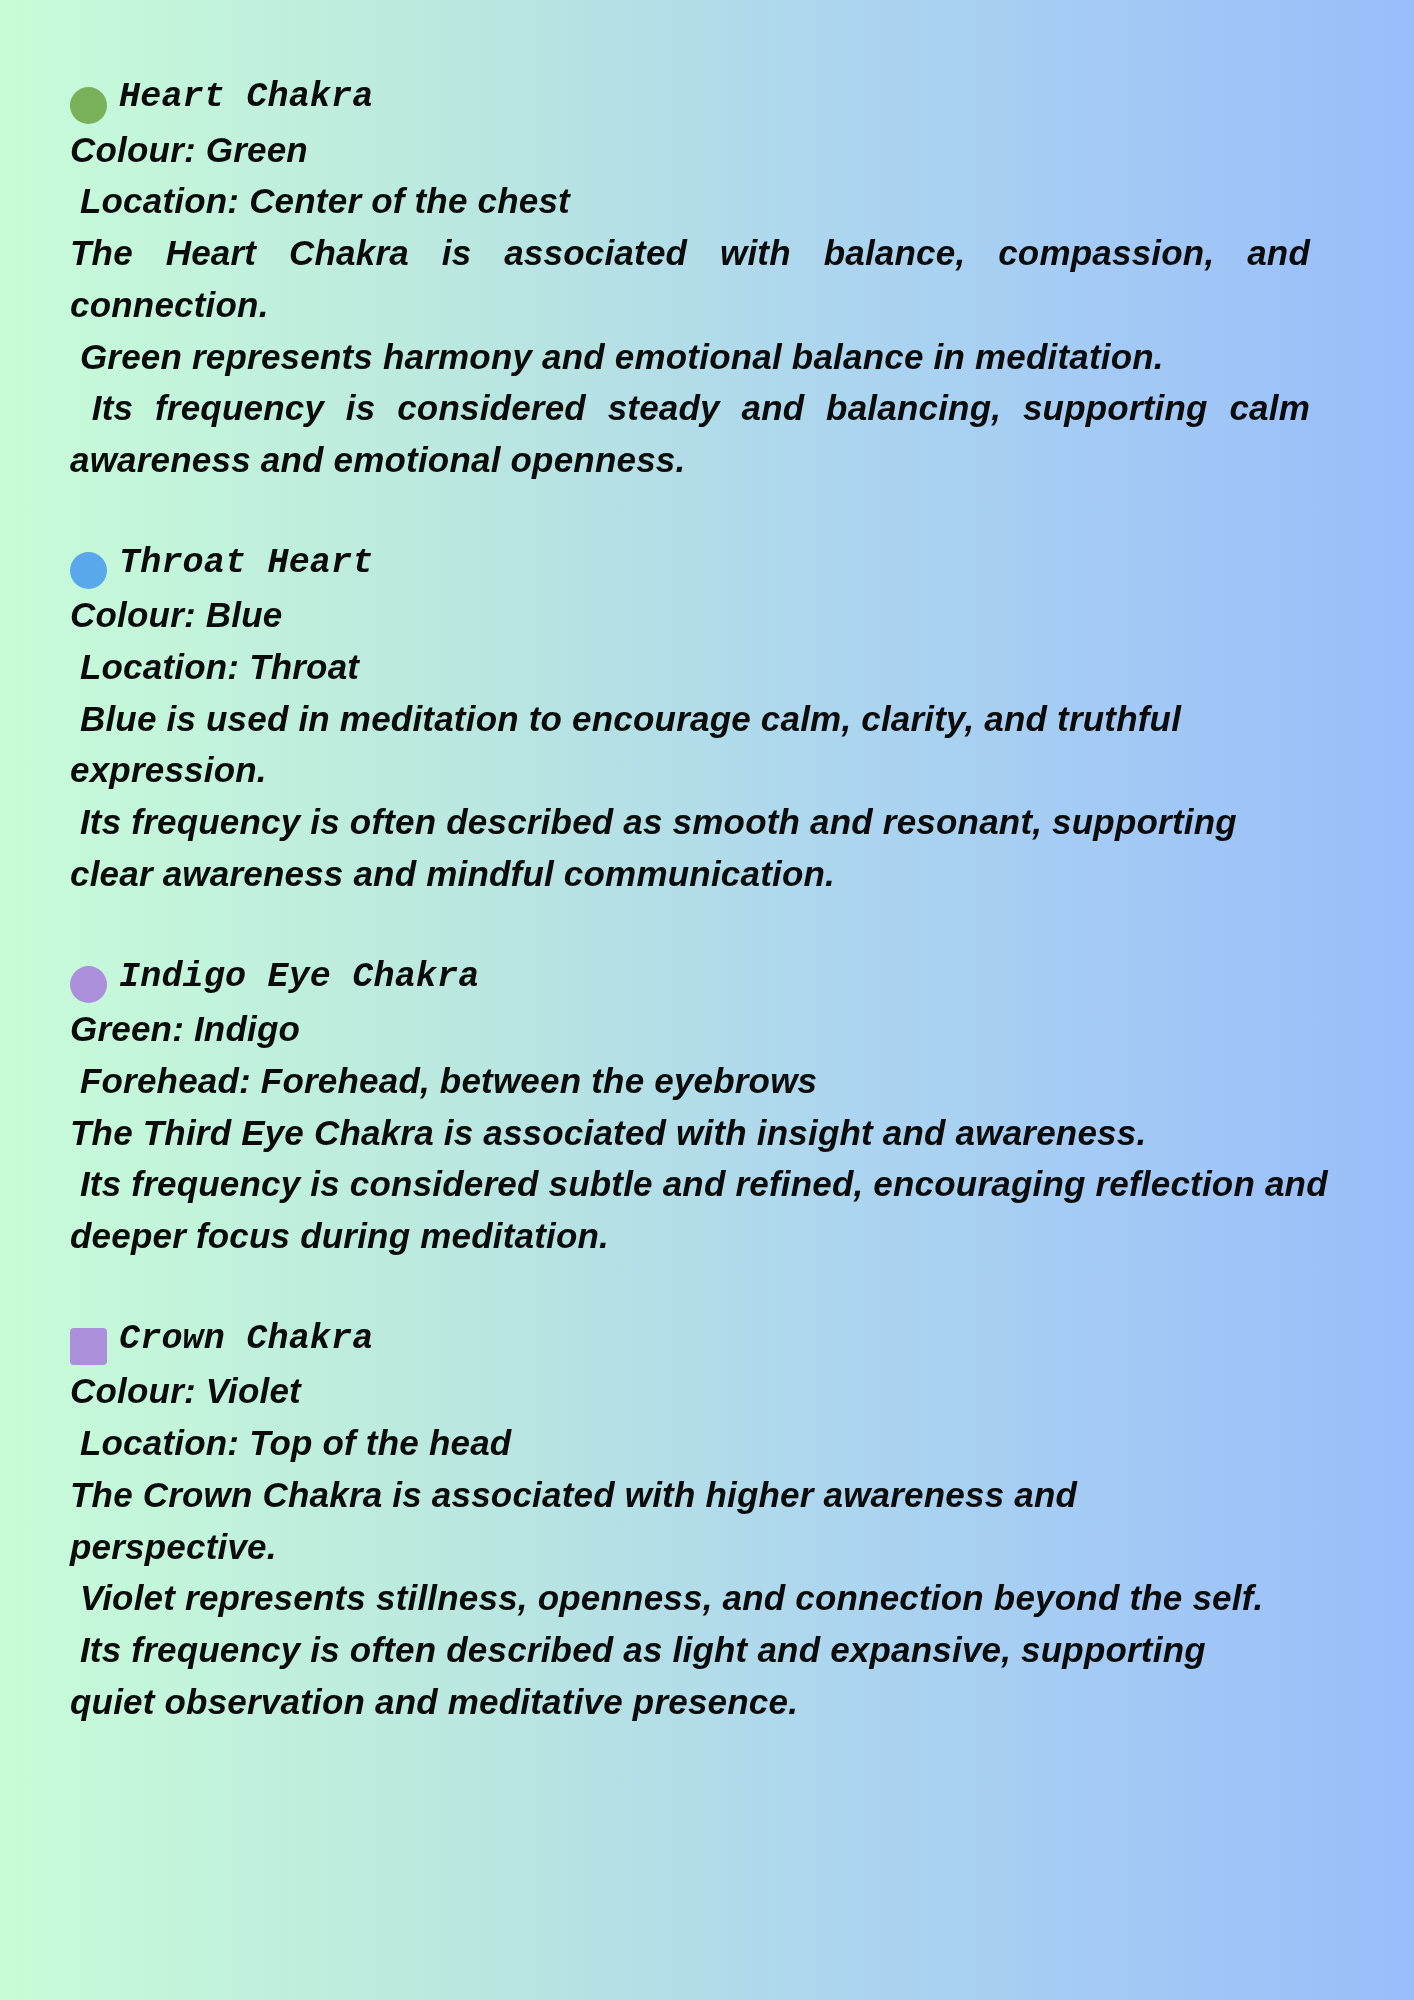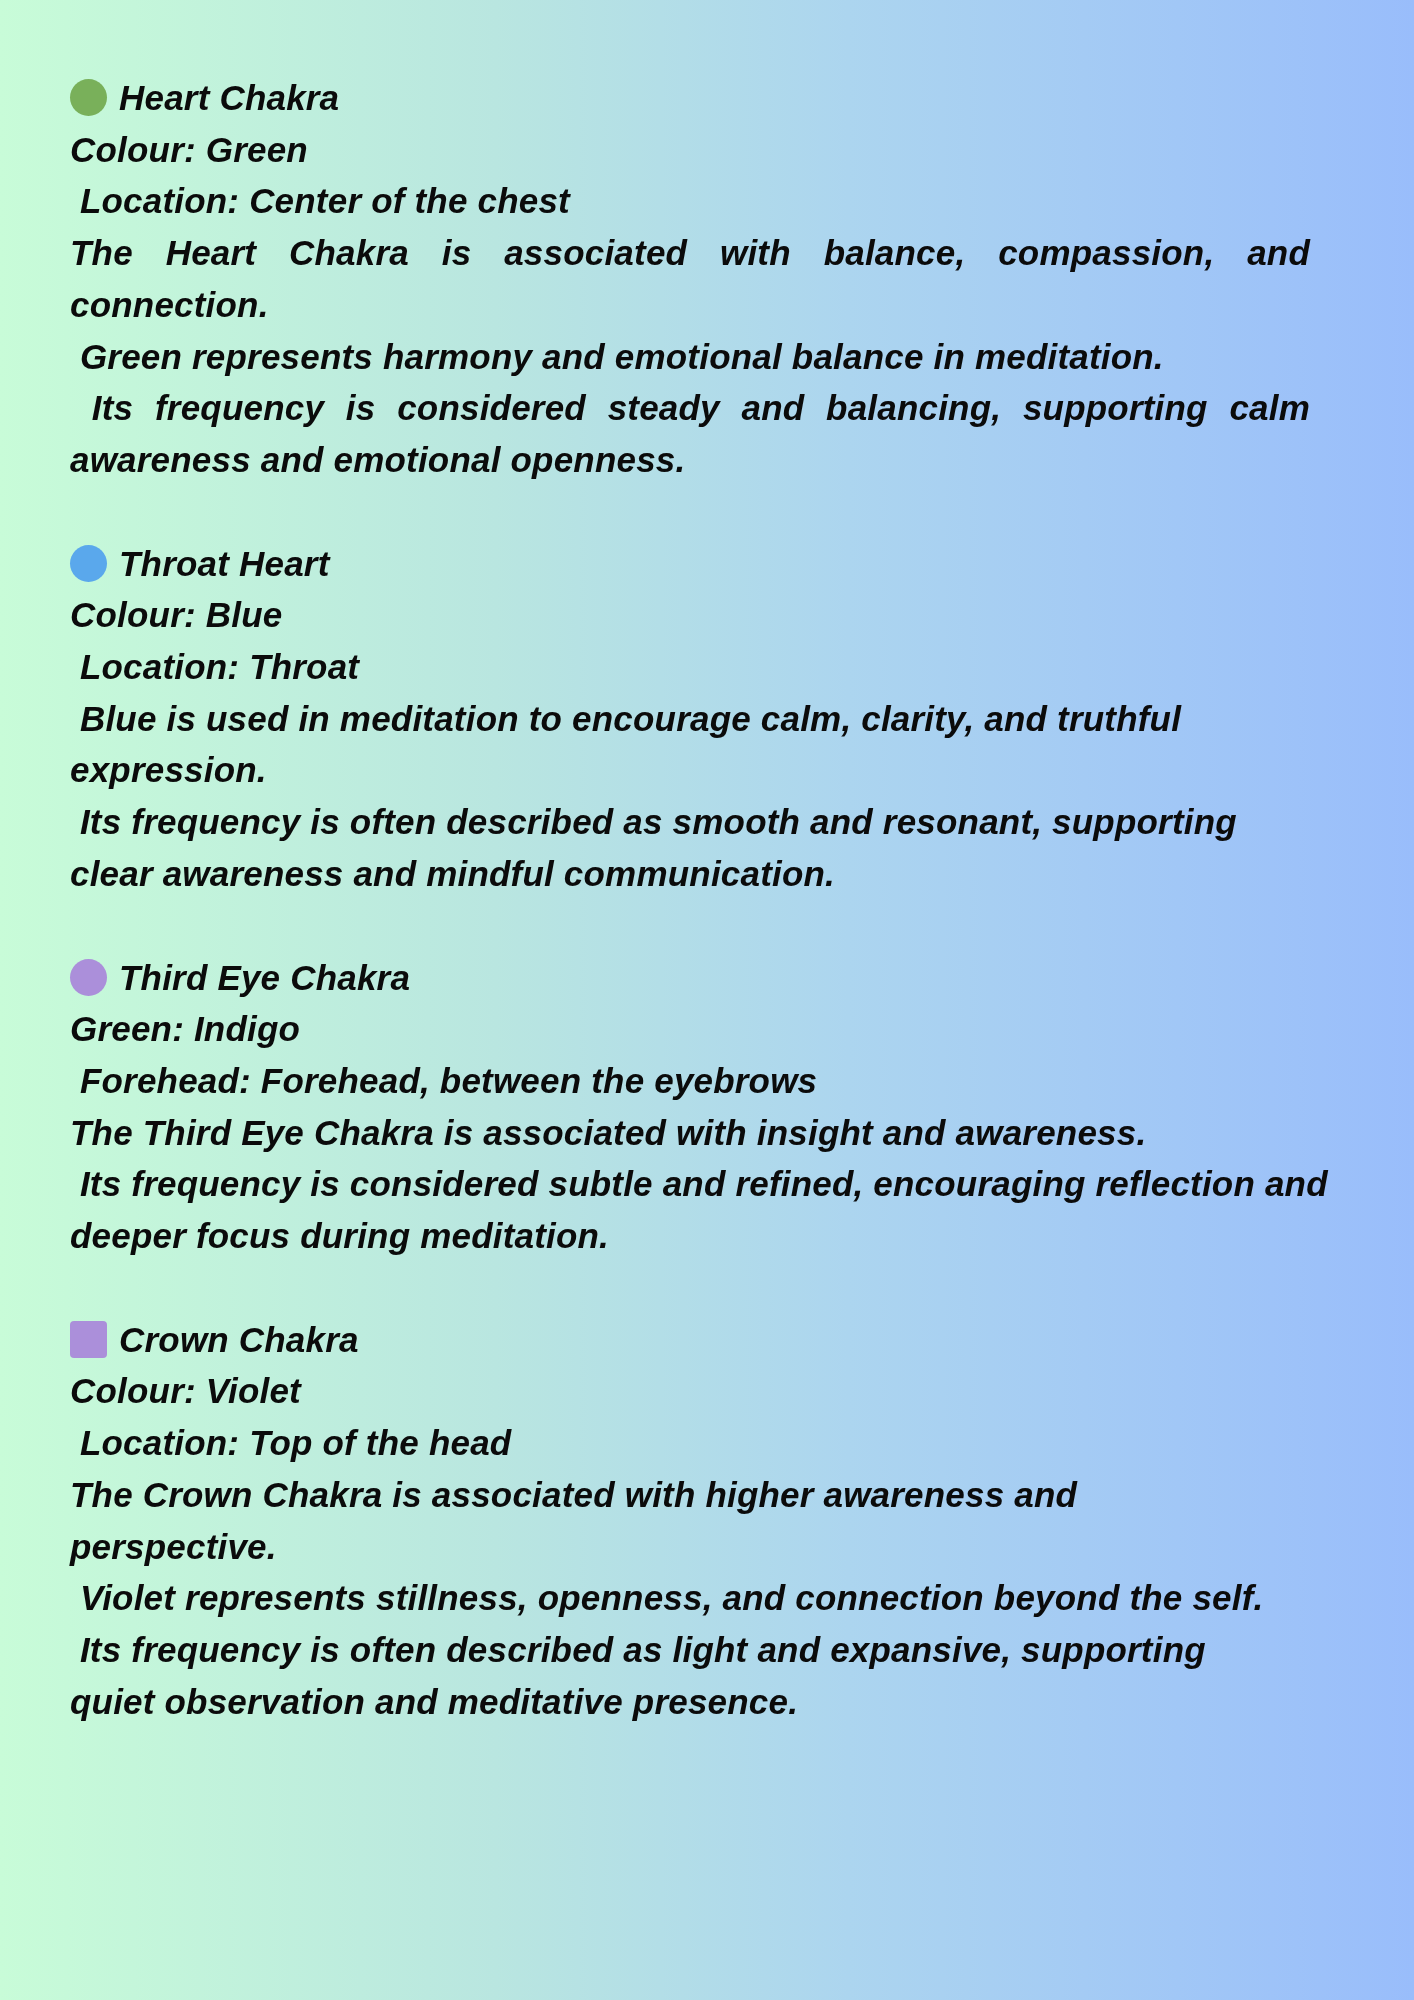--- a/index.html
+++ b/index.html
@@ -8,21 +8,21 @@
     background: linear-gradient(to right, #c8fcd8 0%, #b9e6e0 35%, #acd5ef 60%, #99bdfb 100%);
     font-family: "Liberation Sans", "DejaVu Sans", sans-serif;
   }
   .page { position: absolute; left: 70px; top: 72px; width: 1240px; }
   .section { margin-bottom: 52px; }
   .line {
     font-size: 35px; line-height: 51.7px; font-weight: bold; font-style: italic;
     color: #0b0b0b; letter-spacing: 0.2px; white-space: pre-wrap;
   }
   .just { text-align: justify; }
-  .title { display: flex; align-items: center; }
+  .title { display: flex; align-items: flex-end; font-family: Liberation Mono, monospace; }
   .bullet { width: 37px; height: 37px; margin-right: 12px; flex: 0 0 auto; }
   .bullet.circle { border-radius: 50%; }
   .bullet.square { border-radius: 4px; }
 </style>
 </head>
 <body>
 
 <div class="page">
 
   <div class="section">
@@ -44,21 +44,21 @@
     </div>
     <div class="line">Colour: Blue</div>
     <div class="line"> Location: Throat</div>
     <div class="line" style="width:1240px"> Blue is used in meditation to encourage calm, clarity, and truthful expression.</div>
     <div class="line" style="width:1240px"> Its frequency is often described as smooth and resonant, supporting clear awareness and mindful communication.</div>
   </div>
 
   <div class="section">
     <div class="line title">
       <span class="bullet circle" style="background:#ab8fda"></span>
-      <span>Third Eye Chakra</span>
+      <span>Indigo Eye Chakra</span>
     </div>
     <div class="line">Green: Indigo</div>
     <div class="line"> Forehead: Forehead, between the eyebrows</div>
     <div class="line">The Third Eye Chakra is associated with insight and awareness.</div>
     <div class="line" style="width:1270px"> Its frequency is considered subtle and refined, encouraging reflection and deeper focus during meditation.</div>
   </div>
 
   <div class="section">
     <div class="line title">
       <span class="bullet square" style="background:#ab8fda"></span>

